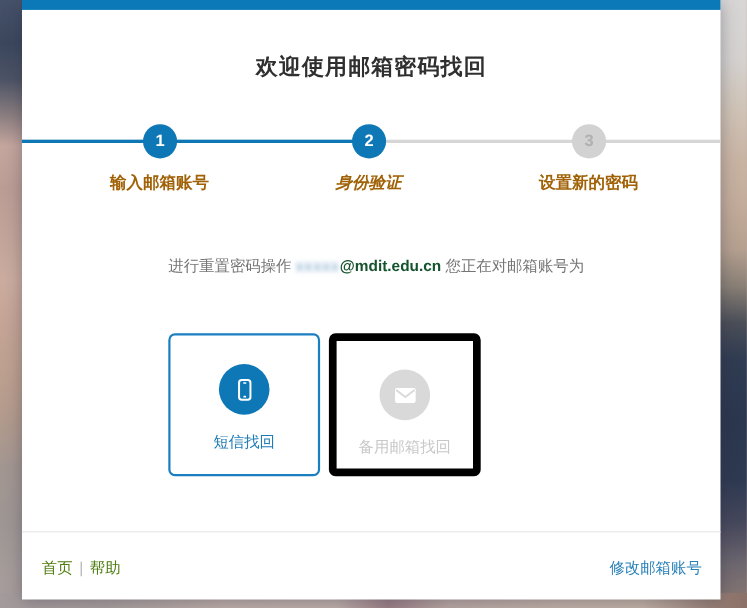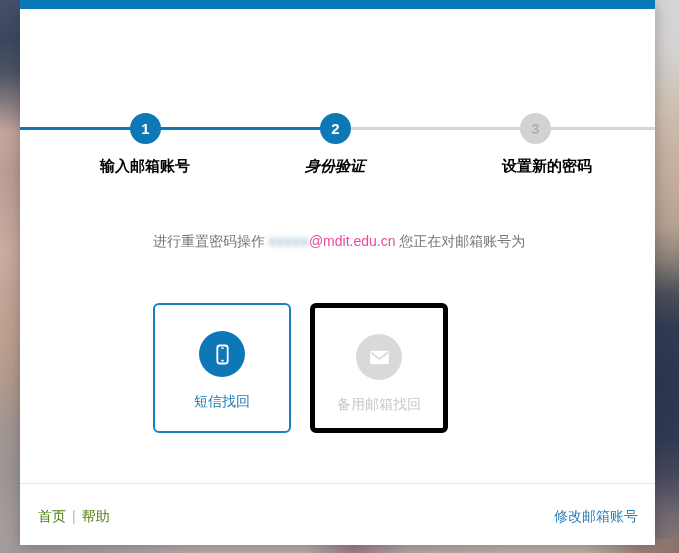--- a/index.html
+++ b/index.html
@@ -46,40 +46,40 @@
   .step-circle{
     position:absolute;top:113px;width:31px;height:31px;border-radius:50%;
     display:flex;align-items:center;justify-content:center;
     font-size:15px;font-weight:bold;
   }
   .step-circle.on{background:#0e78b6;color:#ffffff;}
   .step-circle.off{background:#d2d2d2;color:#b0b0b0;}
   .sc1{left:110px;} .sc2{left:300px;} .sc3{left:500px;}
   .step-label{
     position:absolute;top:157px;transform:translateX(-50%);
-    font-size:15px;font-weight:bold;color:#000000;white-space:nowrap;
+    font-size:15px;font-weight:bold;color:#a16207;white-space:nowrap;
   }
-  .sl1{left:125px;} .sl2{left:315px;font-style:italic;} .sl3{left:515px;margin-left:12px;}
+  .sl1{left:125px;} .sl2{left:315px;font-style:italic;} .sl3{left:515px;}
   
   .notice{
     position:absolute;top:227px;left:133px;right:40px;
     font-size:14px;line-height:28px;color:#757575;
   }
   .email-redacted{
     color:#6e9ec4;filter:blur(2.6px);letter-spacing:1px;
   }
-  .email-domain{color:#ec4899;}
+  .email-domain{color:#14532d;font-weight:bold;}
   
-  .options{position:absolute;top:303px;left:133px;display:flex;gap:19px;}
+  .options{position:absolute;top:303px;left:133px;display:flex;gap:8px;}
   .opt{
     width:138px;height:130px;border-radius:6px;background:#fff;
     box-sizing:border-box;text-align:center;cursor:pointer;padding:0;
   }
   .opt-sms{border:2px solid #1a7fc1;}
-  .opt-mail{border:5px solid #000000;}
+  .opt-mail{border:7px solid #000000;}
   .opt-circle{
     width:46px;height:46px;border-radius:50%;margin:26px auto 0;
     display:flex;align-items:center;justify-content:center;
   }
   .opt-sms .opt-circle{background:#0e78b6;}
   .opt-mail .opt-circle{background:#d9d9d9;}
   .opt-label{display:block;margin-top:16px;font-size:14px;}
   .opt-sms .opt-label{color:#1d7bb7;}
   .opt-mail .opt-label{color:#c8c8c8;}
   
@@ -97,20 +97,21 @@
 
 <div class="bg">
   <div class="bg-left"></div>
   <div class="bg-right"></div>
   <div class="bg-bottom"></div>
 </div>
 
 <div class="card">
   <div class="top-bar"></div>
 
+  <div class="page-title">欢迎使用邮箱密码找回</div>
 
   <div class="step-track"></div>
   <div class="step-progress"></div>
 
   <div class="step-circle on sc1">
     <span>1</span>
   </div>
   <div class="step-circle on sc2">
     <span>2</span>
   </div>

